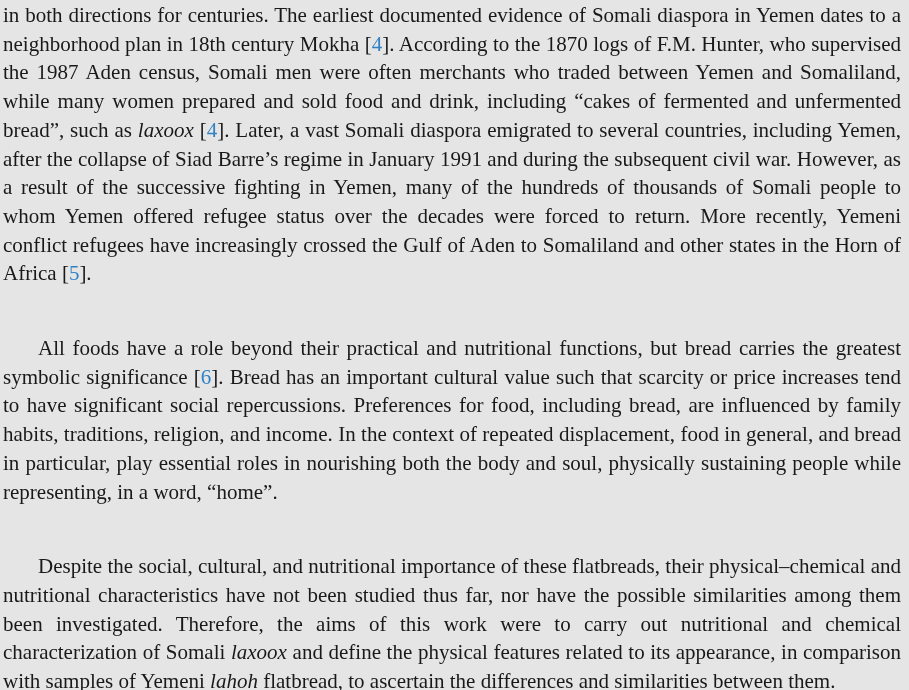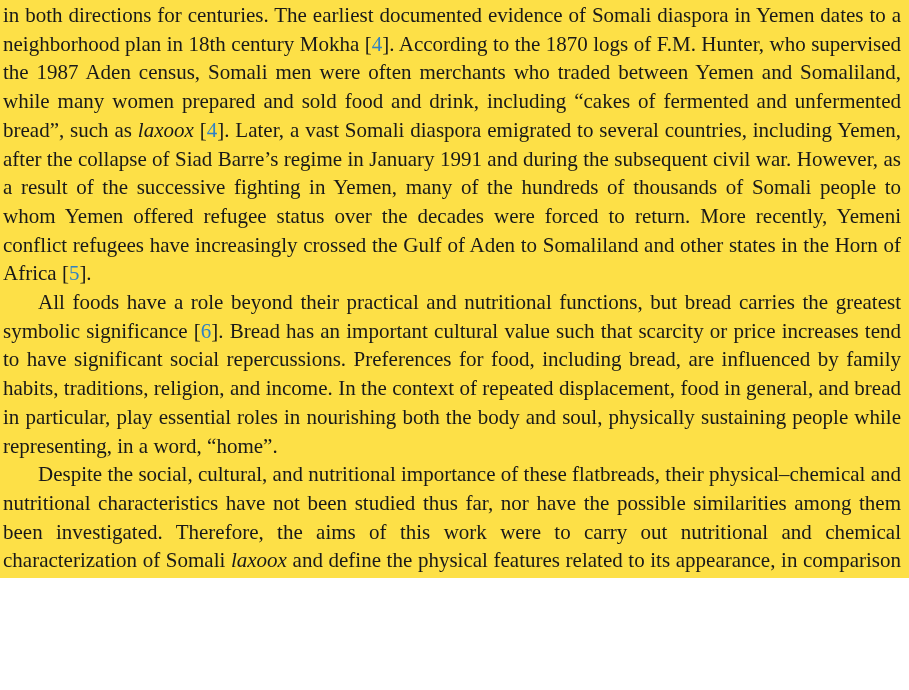--- a/index.html
+++ b/index.html
@@ -3,40 +3,41 @@
 <meta charset="utf-8">
 <style>
   html, body {
     margin: 0;
     padding: 0;
     background: #ffffff;
   }
   .page {
     position: relative;
     width: 909px;
-    height: 578px;
+    height: 690px;
     box-sizing: border-box;
-    background: #fde047;
+    background: #e5e5e5;
     overflow: hidden;
     padding: 1px 8px 0 3px;
   }
   .text-block {
     width: 100%;
   }
   p.para {
     margin: 0;
     font-family: "Liberation Serif", "DejaVu Serif", serif;
     font-size: 21px;
     line-height: 28.7px;
     text-align: justify;
     color: #191919;
     letter-spacing: 0px;
   }
   p.para.indent {
     text-indent: 35px;
+    margin-top: 46px;
   }
   span.cite {
     color: var(--cite-color, #3082c4);
     cursor: pointer;
   }
   span.it {
     font-style: italic;
   }
 </style>
 </head>

